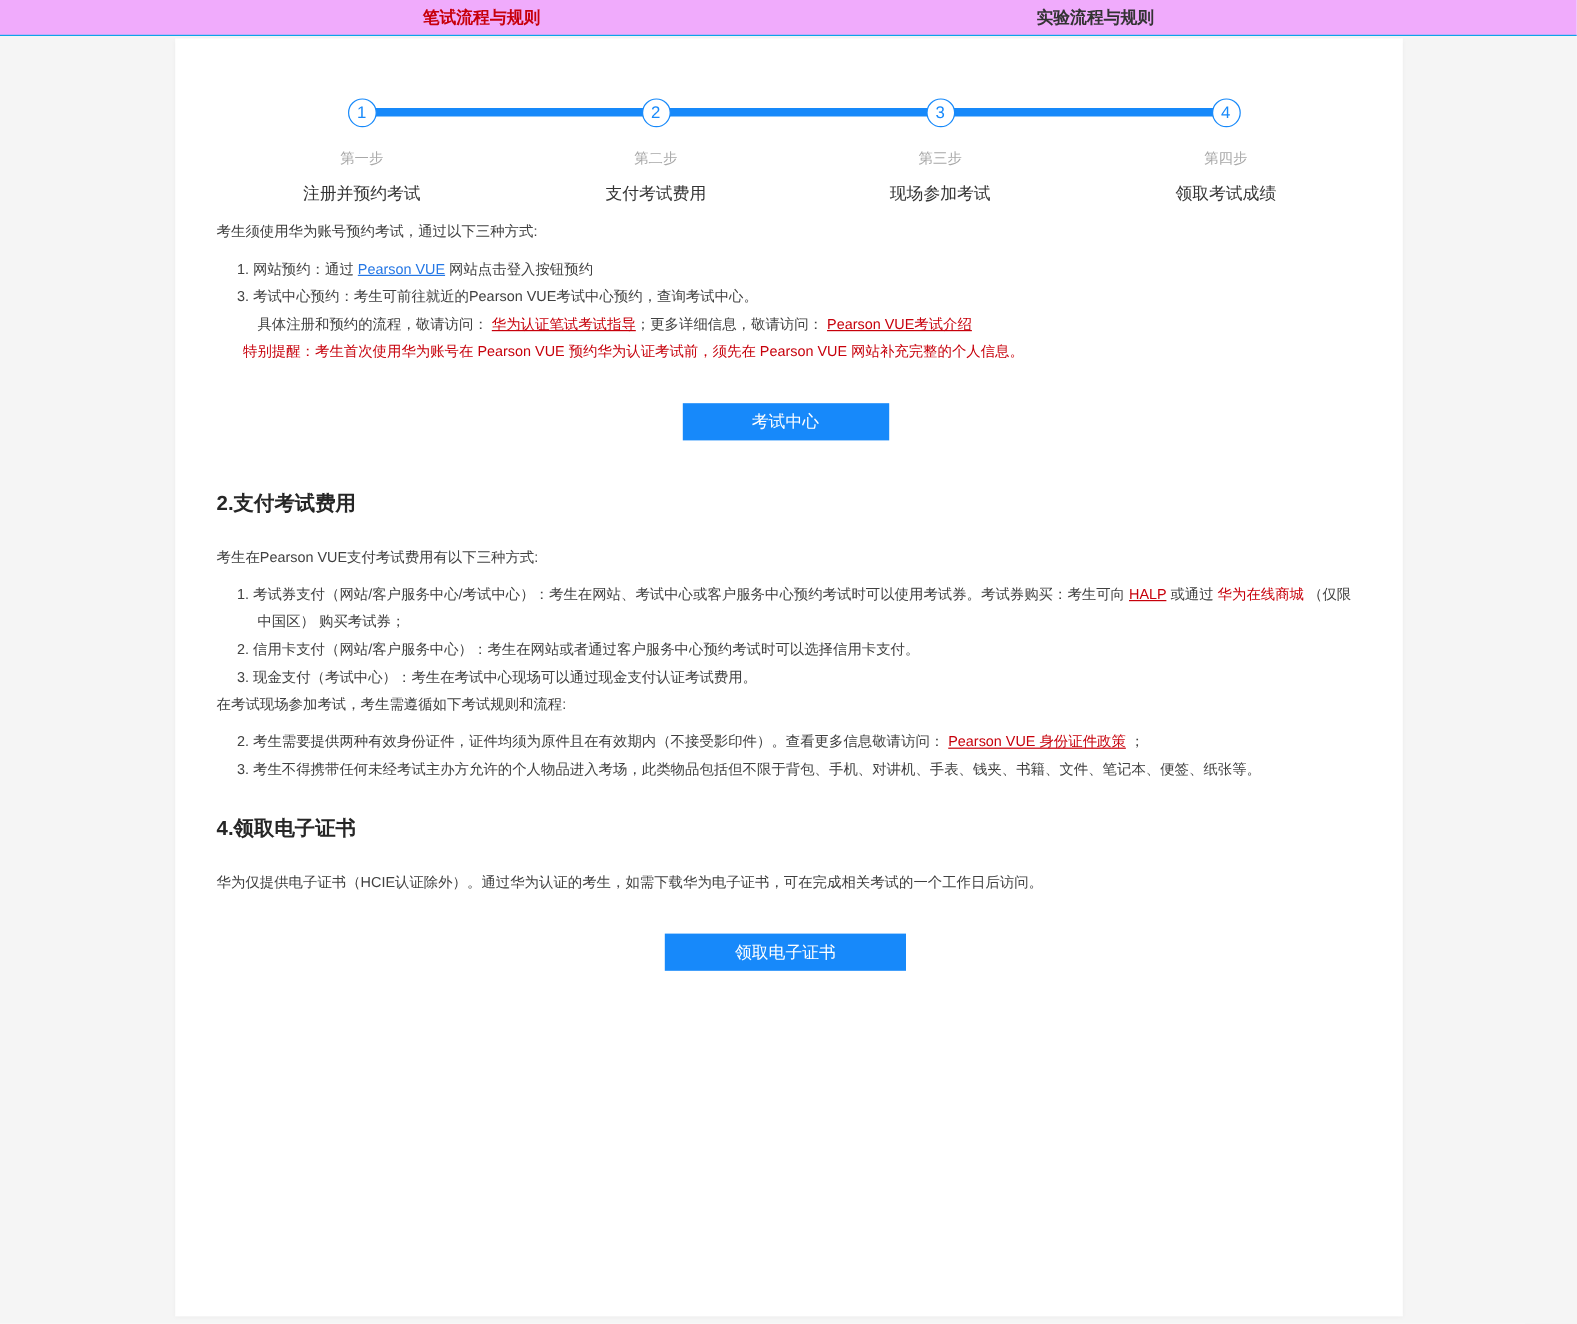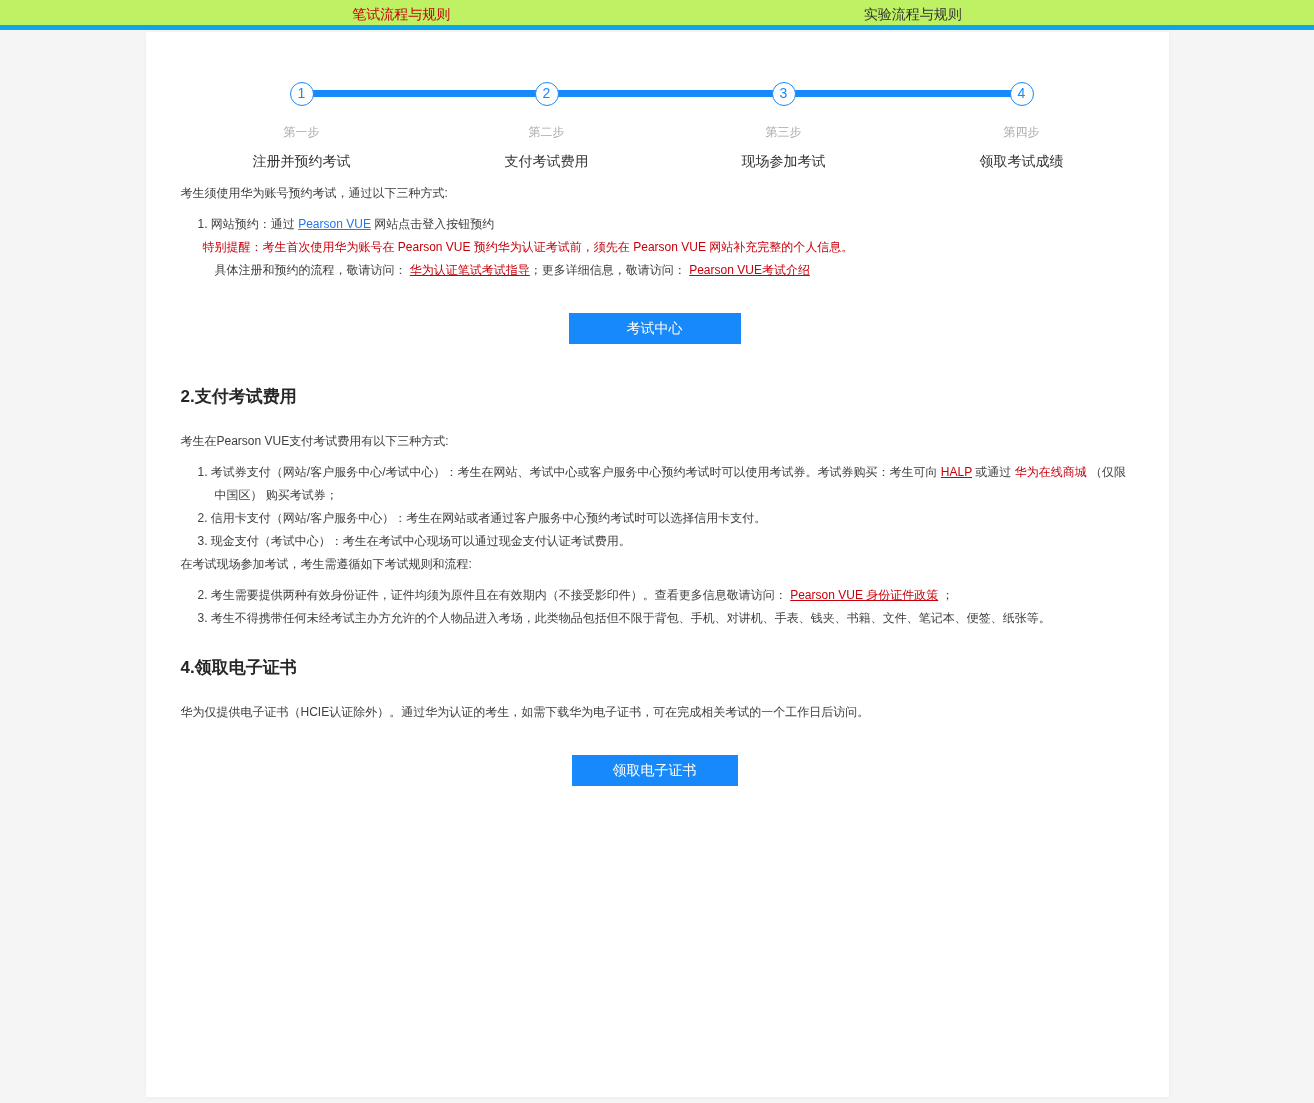--- a/index.html
+++ b/index.html
@@ -6,22 +6,23 @@
   html, body {
     margin: 0; padding: 0;
     width: 1314px; height: 1103px;
     background: var(--page-bg, #f5f5f5);
     font-family: "Liberation Sans", "DejaVu Sans", sans-serif;
     overflow: hidden;
   }
   
   .topbar {
     width: 100%; height: 30px;
-    background: #bef264;
-    border-bottom: 5px solid #0ea5e9;
+    background: #f0abfc;
+    border-bottom: 1px solid #0ea5e9;
+    font-weight: bold;
   }
   .tabs { width: 1023px; margin: 0 auto; display: flex; height: 100%; }
   .tab {
     flex: 1; text-align: center;
     font-size: 14px; line-height: 29px; color: #333333;
     cursor: pointer;
   }
   .tab.active { color: var(--brand-red, #c7000b); }
   
   .card {
@@ -74,21 +75,21 @@
   .btn-row.last { margin: 31px 0 0; }
   .primary-btn {
     display: block; margin: 0 auto;
     height: 31px; border: none;
     background: var(--accent, #1789fa);
     color: #ffffff; font-size: 14px;
     font-family: "Liberation Sans", "DejaVu Sans", sans-serif;
     cursor: pointer;
   }
   .primary-btn.w1 { width: 172px; }
-  .primary-btn.w2 { width: 166px; }
+  .primary-btn.w2 { width: 201px; }
 </style>
 </head>
 <body>
 
 <div class="topbar">
   <div class="tabs">
     <div class="tab active">笔试流程与规则</div>
     <div class="tab">实验流程与规则</div>
   </div>
 </div>
@@ -116,22 +117,23 @@
       <div class="step-circle">4</div>
       <div class="step-label">第四步</div>
       <div class="step-title">领取考试成绩</div>
     </div>
   </div>
 
   <div class="content">
 
     <p class="intro text-line">考生须使用华为账号预约考试，通过以下三种方式:</p>
     <div class="text-line list-item">1. 网站预约：通过 <a class="link-blue">Pearson VUE</a> 网站点击登入按钮预约</div>
+    <div class="text-line list-item">3. 考试中心预约：考生可前往就近的Pearson VUE考试中心预约，查询考试中心。</div>
+    <div class="text-line links-line">具体注册和预约的流程，敬请访问： <a class="link-red">华为认证笔试考试指导</a>；更多详细信息，敬请访问： <a class="link-red">Pearson VUE考试介绍</a></div>
     <div class="text-line note-line"><span class="red">特别提醒：考生首次使用华为账号在 Pearson VUE 预约华为认证考试前，须先在 Pearson VUE 网站补充完整的个人信息。</span></div>
-    <div class="text-line links-line">具体注册和预约的流程，敬请访问： <a class="link-red">华为认证笔试考试指导</a>；更多详细信息，敬请访问： <a class="link-red">Pearson VUE考试介绍</a></div>
     <div class="btn-row">
       <button class="primary-btn w1">考试中心</button>
     </div>
 
     <h3>2.支付考试费用</h3>
     <p class="intro text-line">考生在Pearson VUE支付考试费用有以下三种方式:</p>
     <div class="text-line list-item">1. 考试券支付（网站/客户服务中心/考试中心）：考生在网站、考试中心或客户服务中心预约考试时可以使用考试券。考试券购买：考生可向 <a class="link-red">HALP</a> 或通过 <a class="red-plain">华为在线商城</a> （仅限中国区） 购买考试券；</div>
     <div class="text-line list-item">2. 信用卡支付（网站/客户服务中心）：考生在网站或者通过客户服务中心预约考试时可以选择信用卡支付。</div>
     <div class="text-line list-item">3. 现金支付（考试中心）：考生在考试中心现场可以通过现金支付认证考试费用。</div>
 

